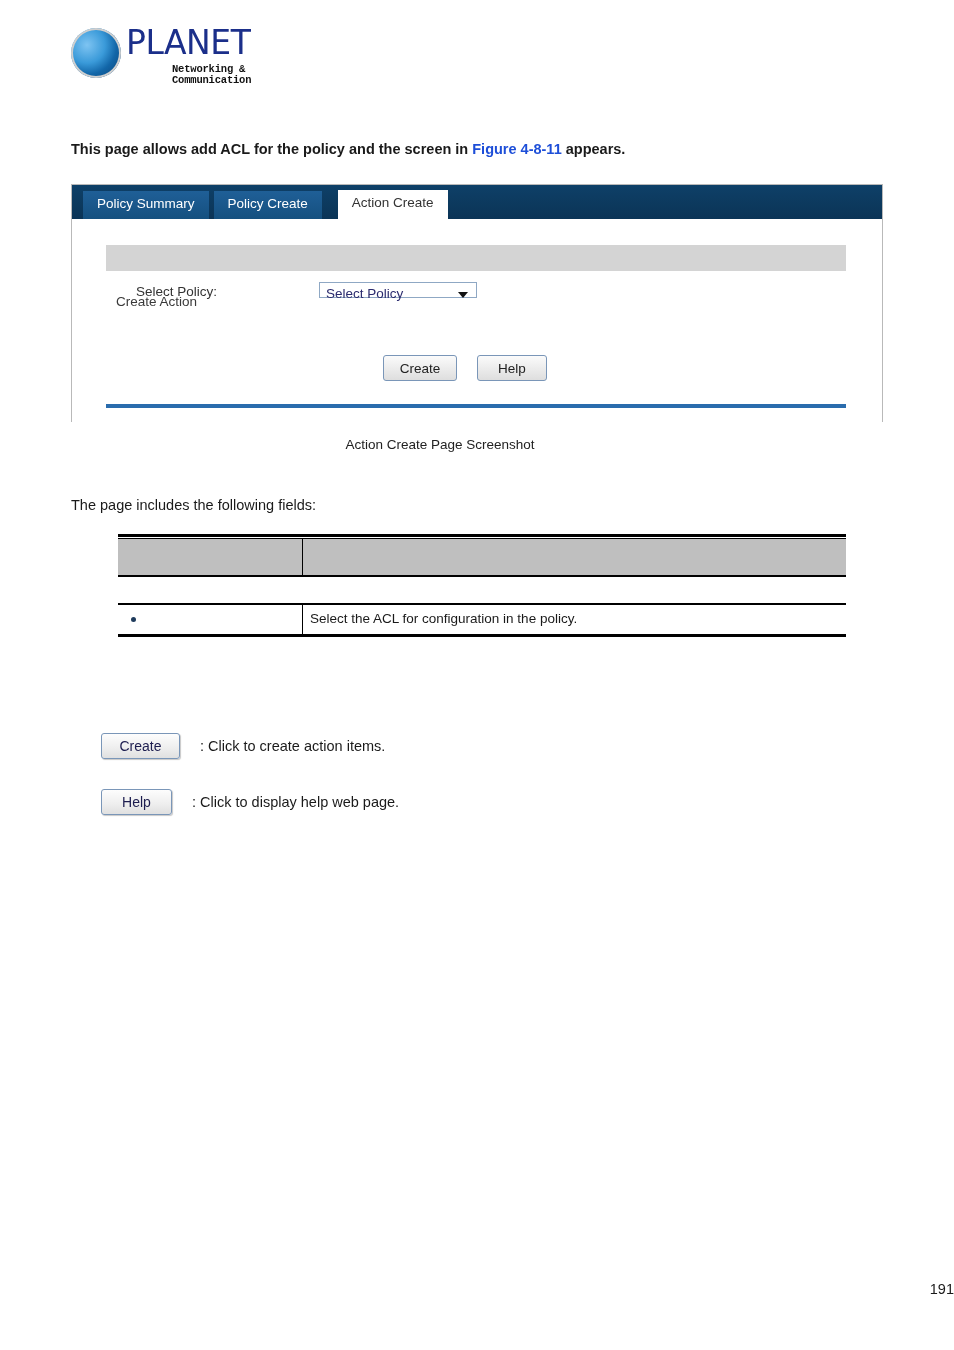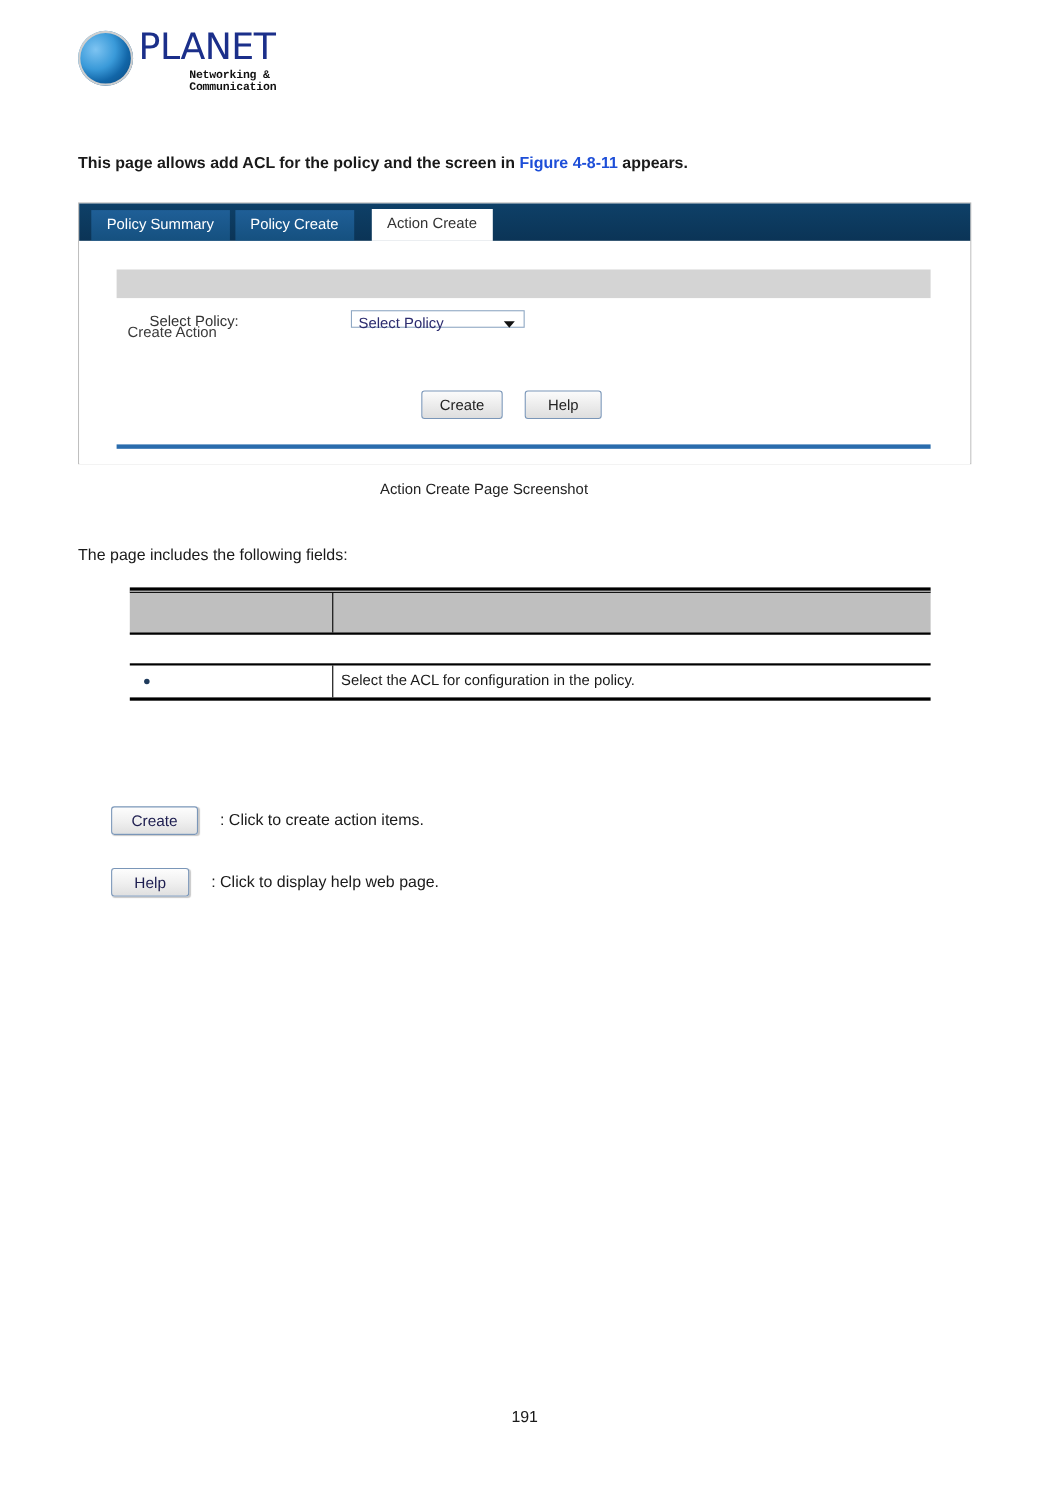--- a/index.html
+++ b/index.html
@@ -320,21 +320,21 @@
     margin-left: 20px;
     white-space: nowrap;
   }
 
   
   #page-number {
     position: absolute;
     left: 0;
     top: 1281px;
     width: 954px;
-    text-align: center;
+    text-align: right;
     font-size: 14.5px;
     color: #1a1a1a;
   }
 </style>
 </head>
 <body>
 
 <div class="logo-block">
   <div class="logo-mark"></div>
   <div class="logo-word">PLANET</div>

